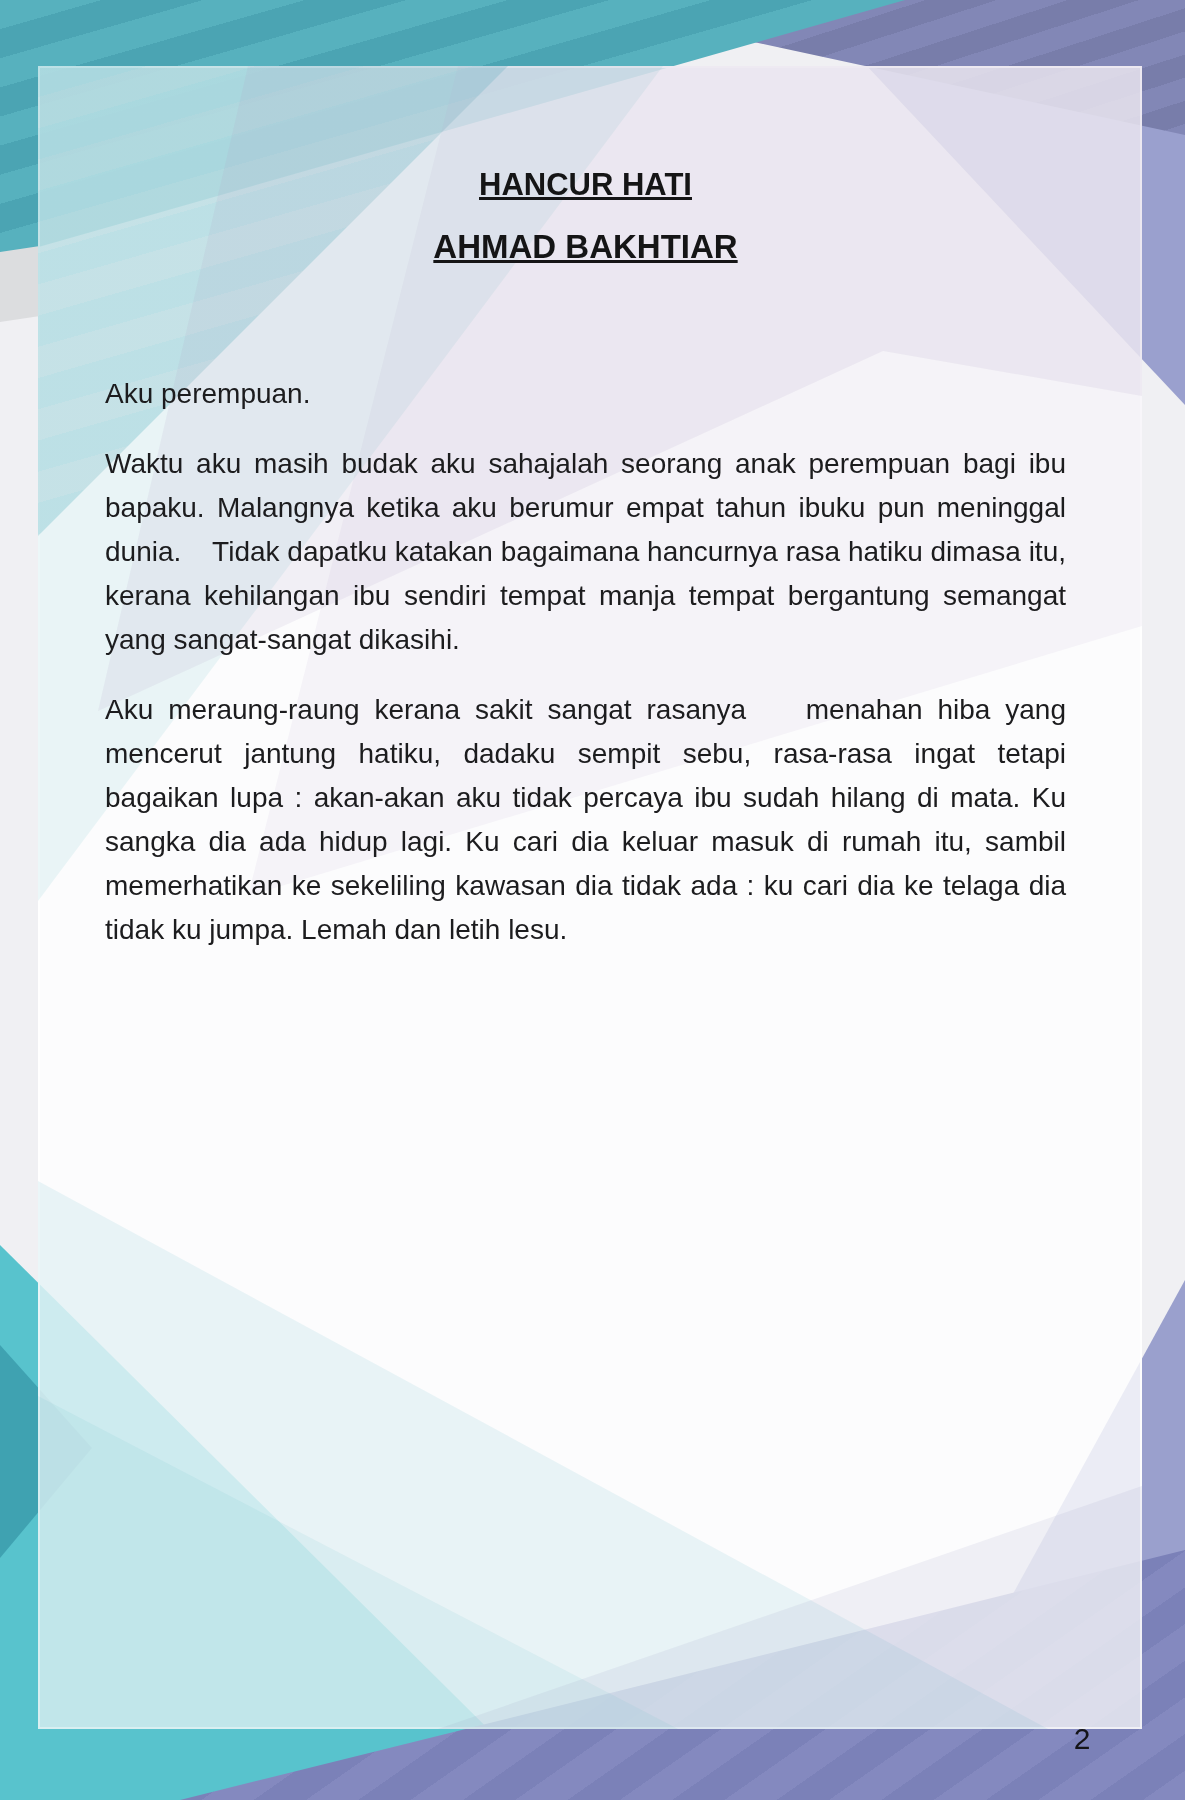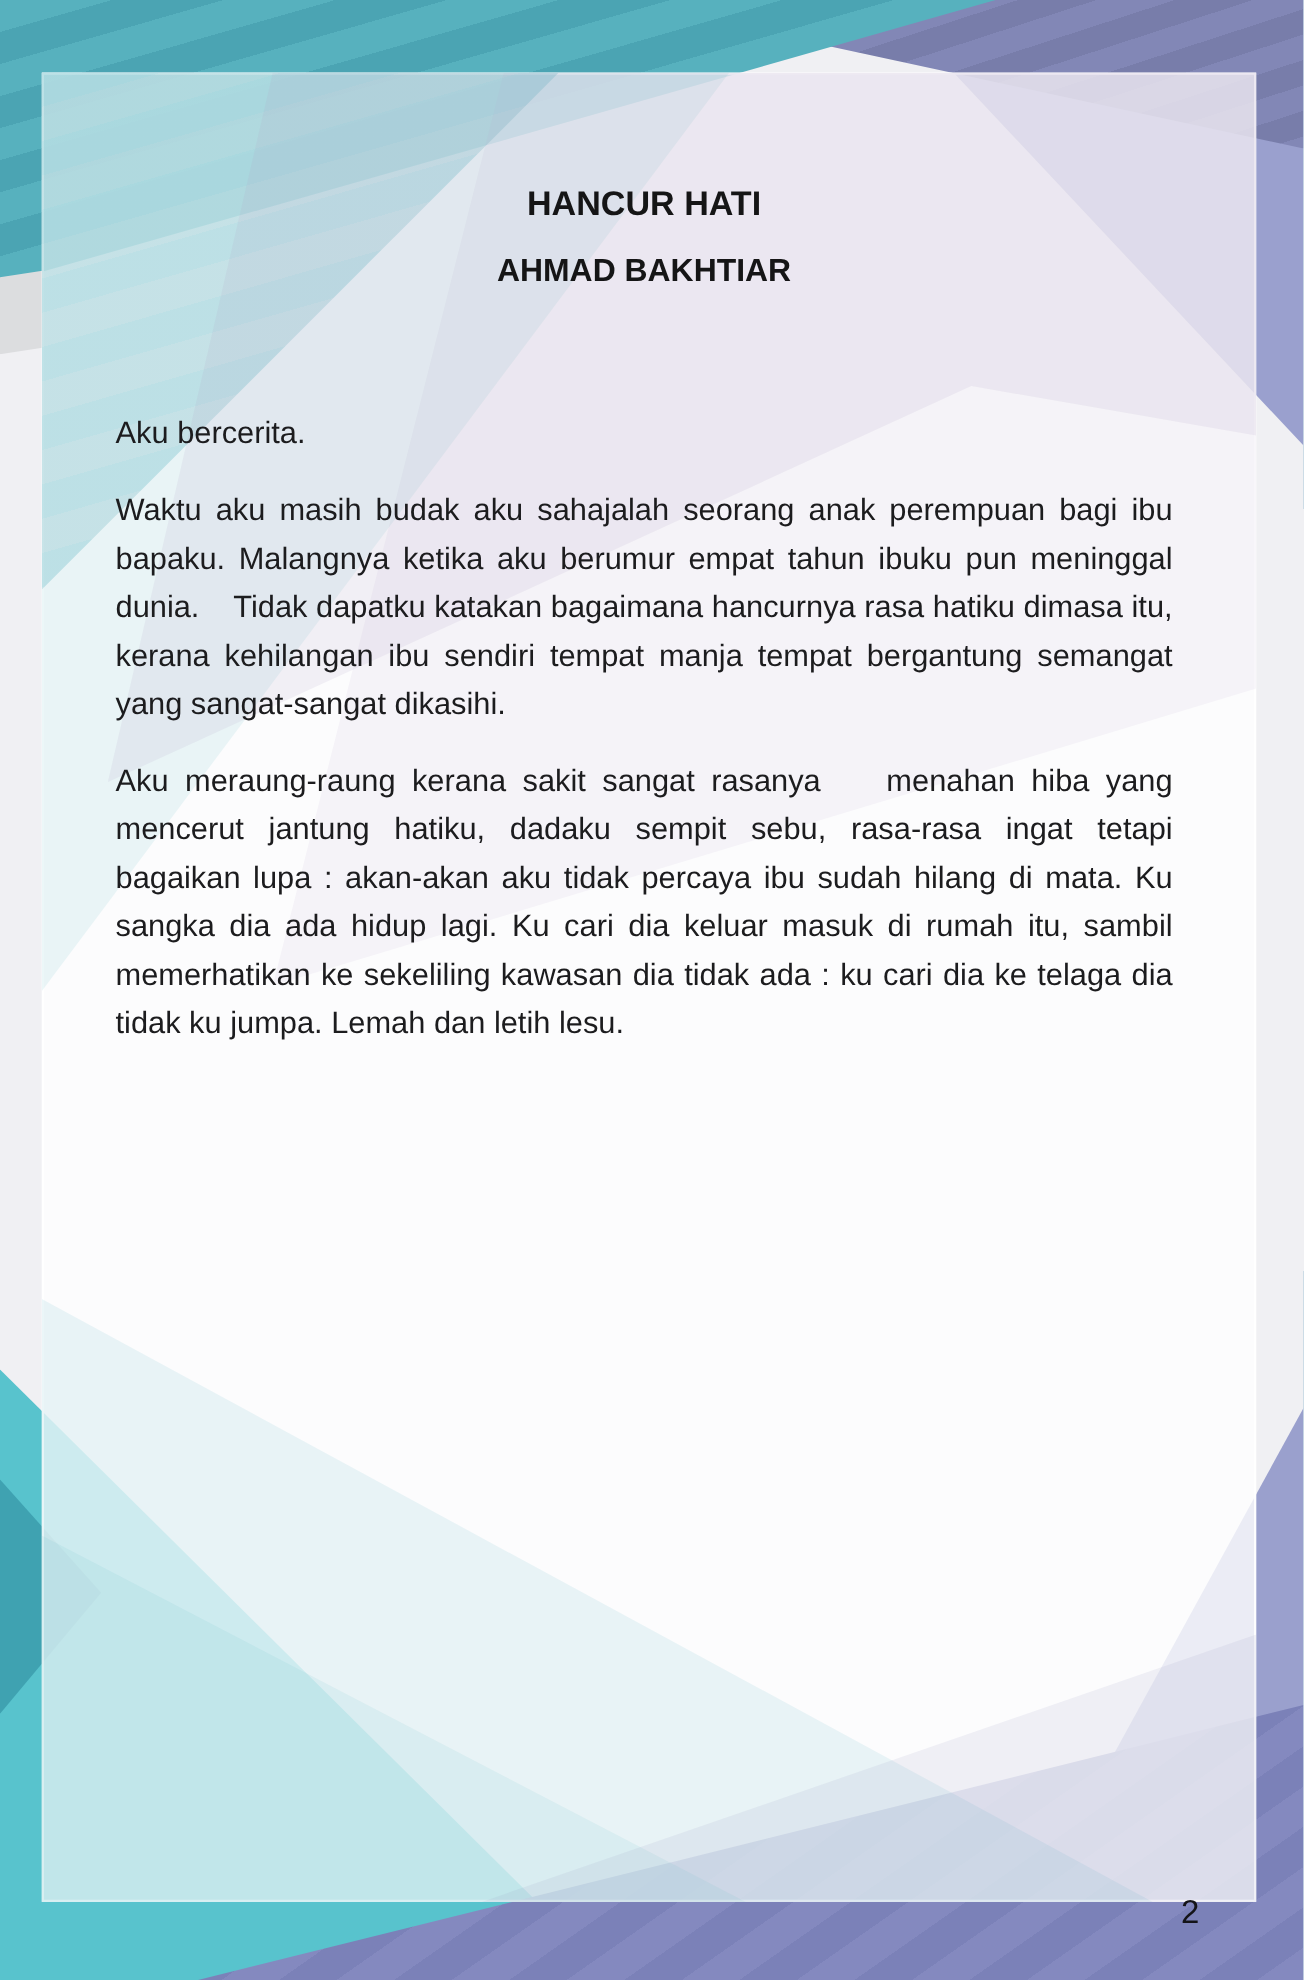--- a/index.html
+++ b/index.html
@@ -81,27 +81,27 @@
     clip-path:polygon(0 1330px, 640px 1663px, 0 1663px);
   }
   .ov-lav-b1{
     background:rgba(150,150,190,0.12);
     clip-path:polygon(400px 1663px, 1104px 1420px, 1104px 1663px);
   }
 
   
   .title-block{
     position:absolute;left:105px;top:168px;width:961px;
-    text-align:center;color:#151516;
+    text-align:center;color:#151516;text-decoration:underline;
   }
   .doc-title{
     font-size:31px;font-weight:bold;line-height:33px;margin:0 0 29px 0;
   }
   .doc-author{
-    font-size:29px;font-weight:bold;line-height:33px;margin:0;
+    font-size:33px;font-weight:bold;line-height:33px;margin:0;
   }
   .body-block{
     position:absolute;left:105px;top:372px;width:961px;
     color:#1c1c1e;font-size:28px;line-height:44px;
     text-align:justify;
   }
   .body-block p{
     margin:0 0 26px 0;white-space:pre-wrap;
   }
   .page-number{
@@ -132,18 +132,18 @@
   <div class="ov ov-teal-b2"></div>
   <div class="ov ov-lav-b1"></div>
 </div>
 
 <div class="title-block">
   <div class="doc-title">HANCUR HATI</div>
   <div class="doc-author">AHMAD BAKHTIAR</div>
 </div>
 
 <div class="body-block">
-  <p>Aku bercerita.</p>
+  <p>Aku perempuan.</p>
   <p>Waktu aku masih budak aku sahajalah seorang anak perempuan bagi ibu bapaku. Malangnya ketika aku berumur empat tahun ibuku pun meninggal dunia.    Tidak dapatku katakan bagaimana hancurnya rasa hatiku dimasa itu, kerana kehilangan ibu sendiri tempat manja tempat bergantung semangat yang sangat-sangat dikasihi.</p>
   <p>Aku meraung-raung kerana sakit sangat rasanya    menahan hiba yang mencerut jantung hatiku, dadaku sempit sebu, rasa-rasa ingat tetapi bagaikan lupa : akan-akan aku tidak percaya ibu sudah hilang di mata. Ku sangka dia ada hidup lagi. Ku cari dia keluar masuk di rumah itu, sambil memerhatikan ke sekeliling kawasan dia tidak ada : ku cari dia ke telaga dia tidak ku jumpa. Lemah dan letih lesu.</p>
 </div>
 
 <div class="page-number">2</div>
 
 </body></html>

